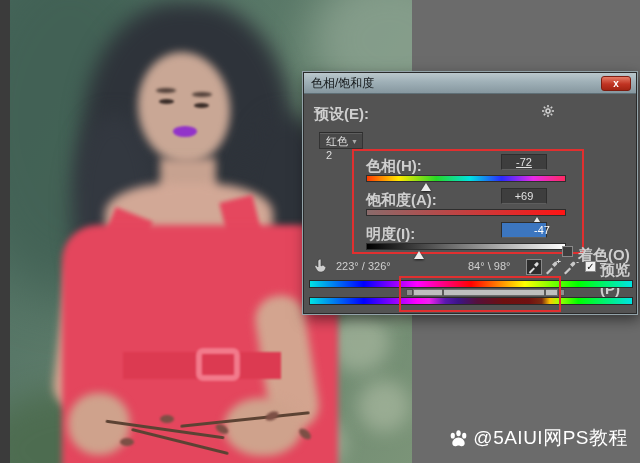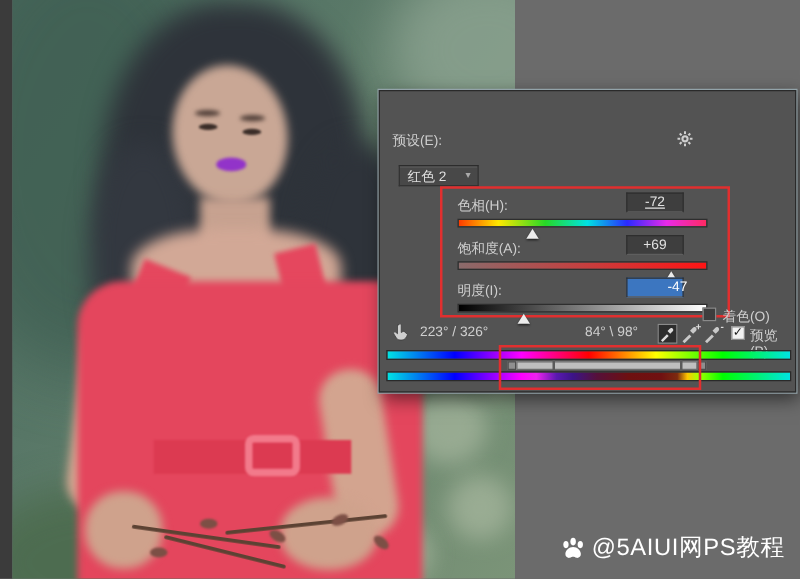--- a/index.html
+++ b/index.html
@@ -54,21 +54,21 @@
 
   
   .dialog { position:absolute; left:303px; top:72px; width:334px; height:242px; background:#535353;
             border:1px solid #2a2a2a; box-shadow:0 0 0 1px #93a3a9, 3px 5px 14px rgba(0,0,0,.55); }
   .titlebar { position:absolute; left:0; top:0; width:100%; height:21px;
               background:linear-gradient(#bac7cc 0%,#9fb0b7 45%,#86979f 100%); border-bottom:1px solid #5f6f76;
               color:#14181a; font-size:12px; line-height:21px; padding-left:7px; }
   .closebtn { position:absolute; right:5px; top:3px; width:30px; height:15px; border-radius:3px;
               background:linear-gradient(#e57b66,#c03322 55%,#a32413); border:1px solid #7e1d10;
               color:#fff; font-size:10px; font-weight:bold; text-align:center; line-height:13px; cursor:pointer; }
-  .dlg-label { position:absolute; color:#cfcfcf; font-size:11px; }
+  .dlg-label { position:absolute; color:#cfcfcf; font-size:15px;font-weight:bold; }
   .dropdown { position:absolute; background:#484848; border:1px solid #333; border-top-color:#2c2c2c;
               box-shadow:inset 0 1px 0 #5e5e5e; color:#dedede; font-size:11px; padding:2px 6px; cursor:pointer; }
   .dd-chev { position:absolute; right:4px; top:50%; transform:translateY(-50%); font-size:7px; color:#aaa; }
   .pillbtn { position:absolute; width:76px; height:21px; border-radius:11px; background:#575757;
              color:#e3e3e3; font-size:11px; text-align:center; line-height:19px; cursor:pointer; }
   .btn-ok    { left:255px; top:29px; border:1px solid #cfcfcf; }
   .btn-reset { left:255px; top:57px; border:1px solid #8f8f8f; }
   .annot { position:absolute; border:2px solid #e12f2f; pointer-events:none; }
   .annot1 { left:48px; top:76px; width:232px; height:105px; }
   .annot2 { left:95px; top:203px; width:162px; height:36px; }
@@ -148,36 +148,40 @@
   <div class="leaf lf1"></div>
   <div class="leaf lf2"></div>
   <div class="leaf lf3"></div>
   <div class="leaf lf4"></div>
   <div class="leaf lf5"></div>
 </div>
 
 <div class="canvas-gray"></div>
 
 <div class="dialog">
+  <div class="titlebar">
+    <span>色相/饱和度</span>
+    <div class="closebtn">x</div>
+  </div>
 
   <div class="dlg-label" style="left:10px; top:32px;">预设(E):</div>
   <div class="gearicon">
     <svg viewBox="0 0 14 14">
         <g stroke="#cfcfcf" stroke-width="1.6">
           <line x1="7" y1="1" x2="7" y2="13"></line>
           <line x1="1" y1="7" x2="13" y2="7"></line>
           <line x1="2.8" y1="2.8" x2="11.2" y2="11.2"></line>
           <line x1="11.2" y1="2.8" x2="2.8" y2="11.2"></line>
         </g>
         <circle cx="7" cy="7" r="3.4" fill="#cfcfcf" stroke="#535353" stroke-width="1"></circle>
         <circle cx="7" cy="7" r="1.2" fill="#535353"></circle>
       </svg>
   </div>
 
-  <div class="dropdown" style="left:15px; top:59px; width:64px; height:17px; padding:1px 6px;">
+  <div class="dropdown" style="left:15px; top:59px; width:44px; height:17px; padding:1px 6px;">
     <span>红色 2</span>
     <span class="dd-chev">▼</span>
   </div>
 
   <div class="annot annot1"></div>
 
   <div class="dlg-label" style="left:62px; top:84px;">色相(H):</div>
   <div class="valbox" style="left:197px; top:81px;text-decoration:underline;">-72</div>
   <div class="sliderbar bar-hue" style="left:62px; top:102px;">
     <div class="tri" style="left:30%;"></div>

